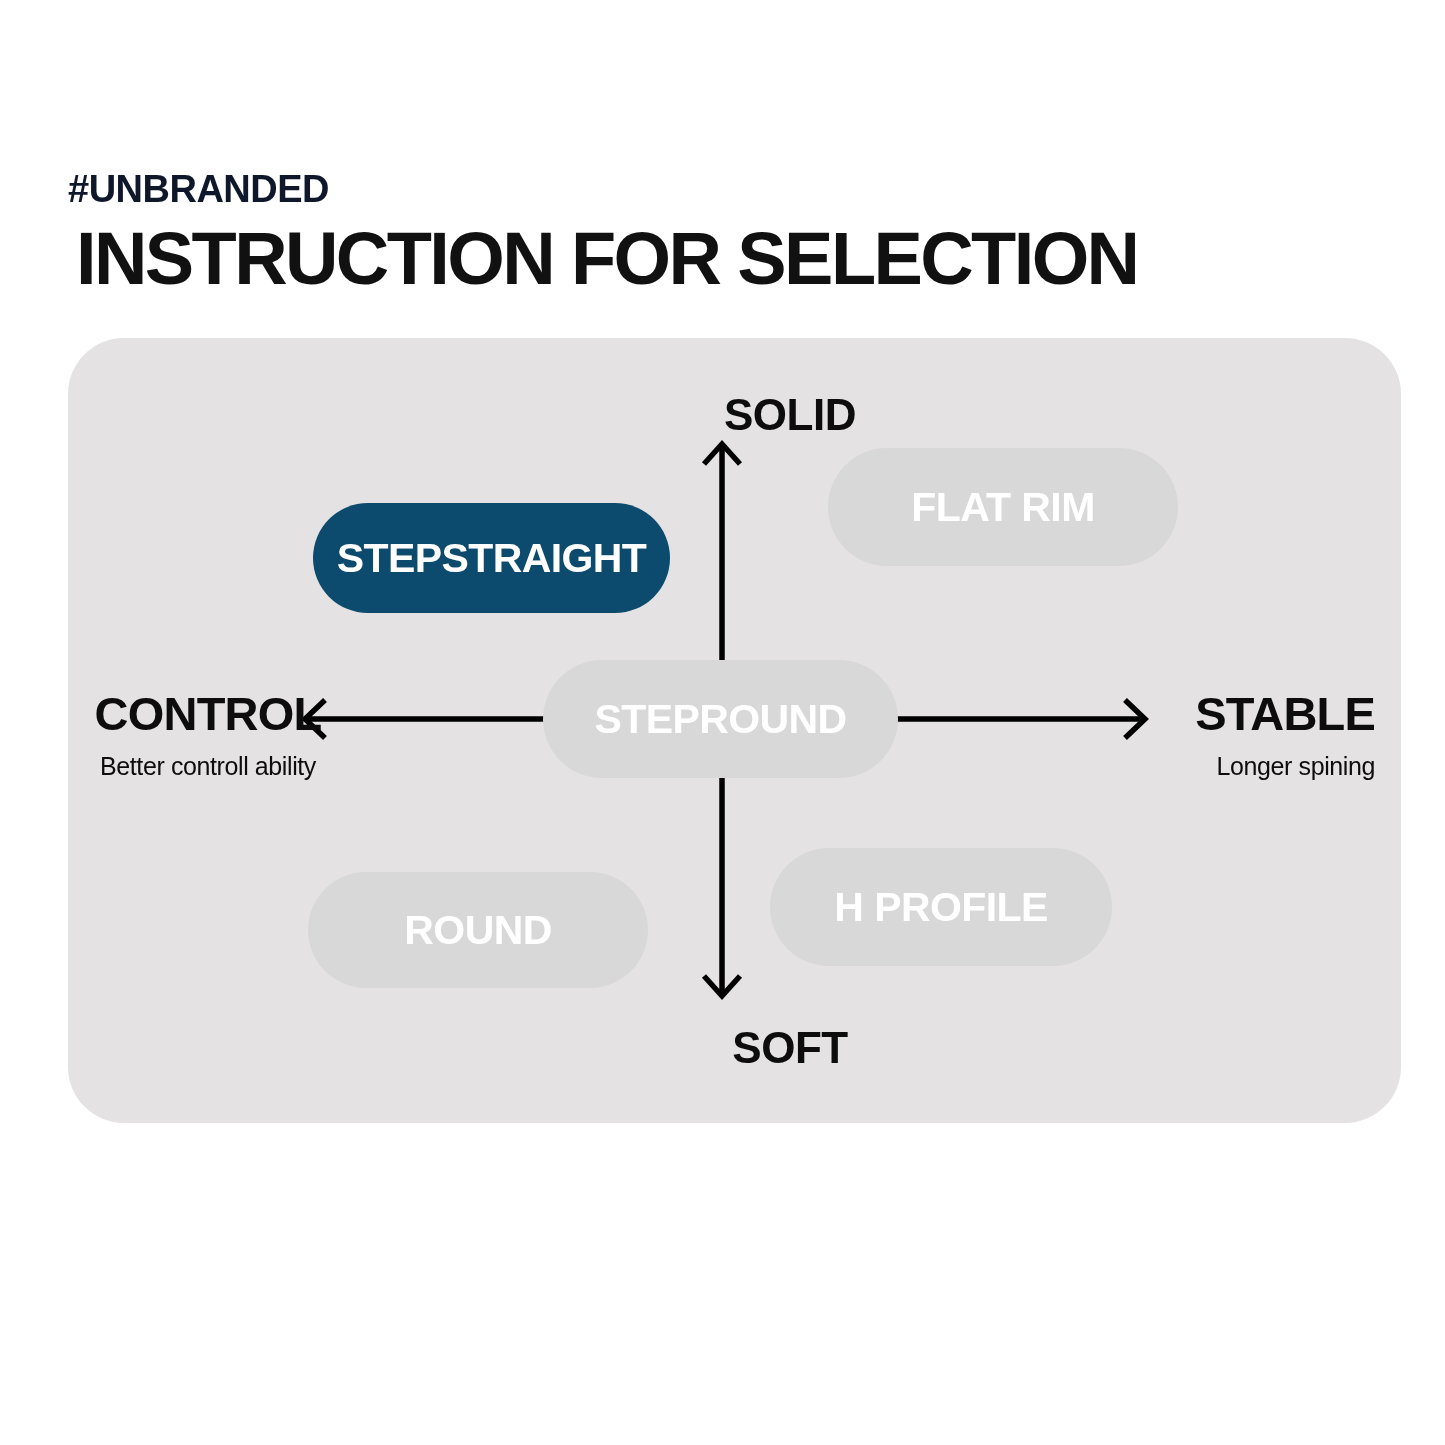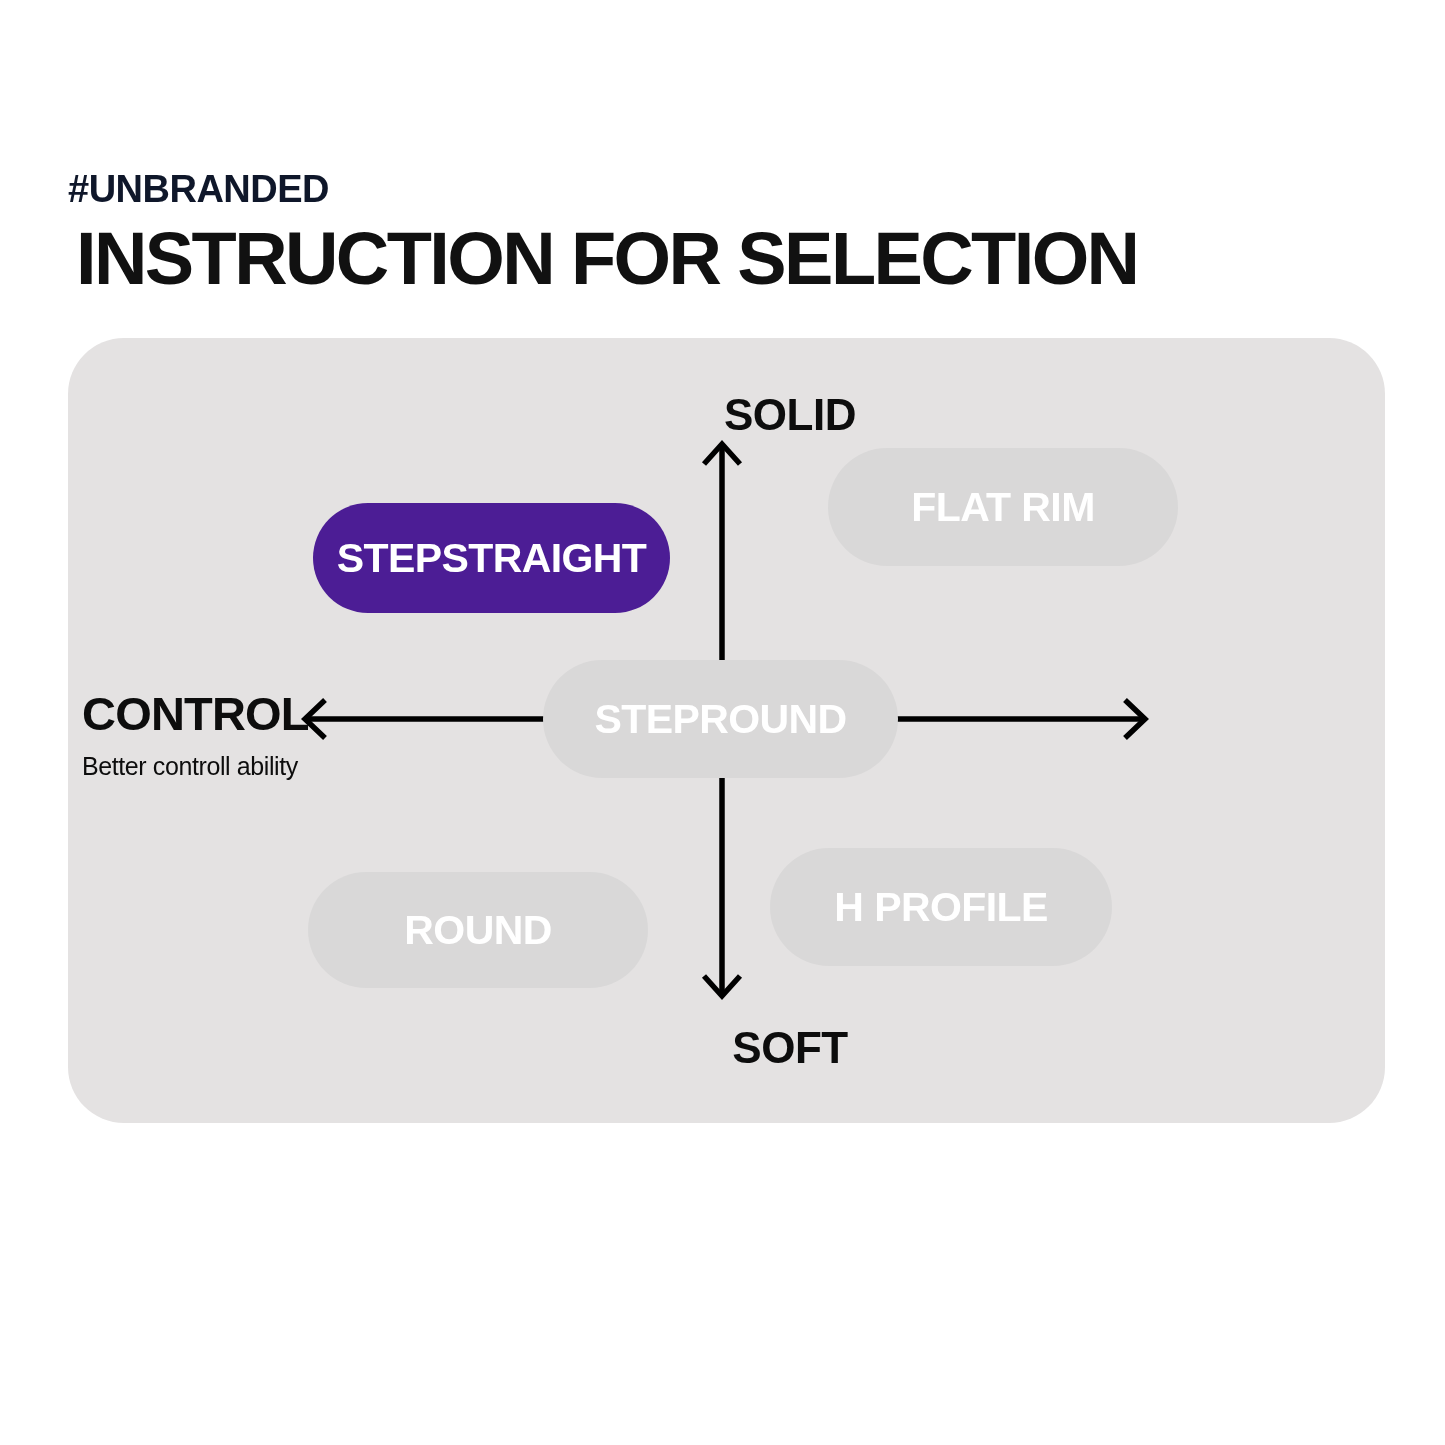--- a/index.html
+++ b/index.html
@@ -42,20 +42,21 @@
 
   
   #matrix-panel {
     position: absolute;
     left: 68px;
     top: 338px;
     width: 1317px;
     height: 785px;
     background: #E4E2E2;
     border-radius: 56px;
+    padding-left: 16px;
   }
 
   
   .axis-label {
     position: absolute;
     font-weight: 700;
     color: #0d0d0d;
     line-height: 1;
     white-space: nowrap;
   }
@@ -71,21 +72,21 @@
     letter-spacing: -0.5px;
     left: 722px;
     top: 688px;
     transform: translateX(-50%);
   }
   #axis-left-group {
     position: absolute;
     left: 14px;
     top: 352px;
     width: 252px;
-    text-align: left;
+    text-align: center;
   }
   #axis-right-group {
     position: absolute;
     left: 1097px;
     top: 352px;
     width: 210px;
     text-align: right;
   }
   .axis-main {
     font-size: 47px;
@@ -125,21 +126,21 @@
     font-weight: 700;
     letter-spacing: -0.6px;
     box-sizing: border-box;
     white-space: nowrap;
   }
   .pill.ghost {
     background: #D9D8D8;
     color: #FFFFFF;
   }
   .pill.selected {
-    background: #4c1d95;
+    background: #0c4a6e;
     color: #FFFFFF;
   }
 
   #pill-stepstraight {
     left: 245px; top: 165px;
     width: 357px; height: 110px;
     font-size: 41px;
     z-index: 4;
   }
   #pill-flatrim {
@@ -193,20 +194,24 @@
 
   <div id="axis-top-label" class="axis-label">SOLID</div>
 
   <div id="axis-bottom-label" class="axis-label">SOFT</div>
 
   <div id="axis-left-group">
     <div class="axis-main">CONTROL</div>
     <div class="axis-sub">Better controll ability</div>
   </div>
 
+  <div id="axis-right-group">
+    <div class="axis-main">STABLE</div>
+    <div class="axis-sub">Longer spining</div>
+  </div>
 
   <div id="pill-flatrim" class="pill ghost">FLAT RIM</div>
 
   <div id="pill-stepround" class="pill ghost">STEPROUND</div>
 
   <div id="pill-hprofile" class="pill ghost">H PROFILE</div>
 
   <div id="pill-round" class="pill ghost">ROUND</div>
 
   <div id="pill-stepstraight" class="pill selected">STEPSTRAIGHT</div>

